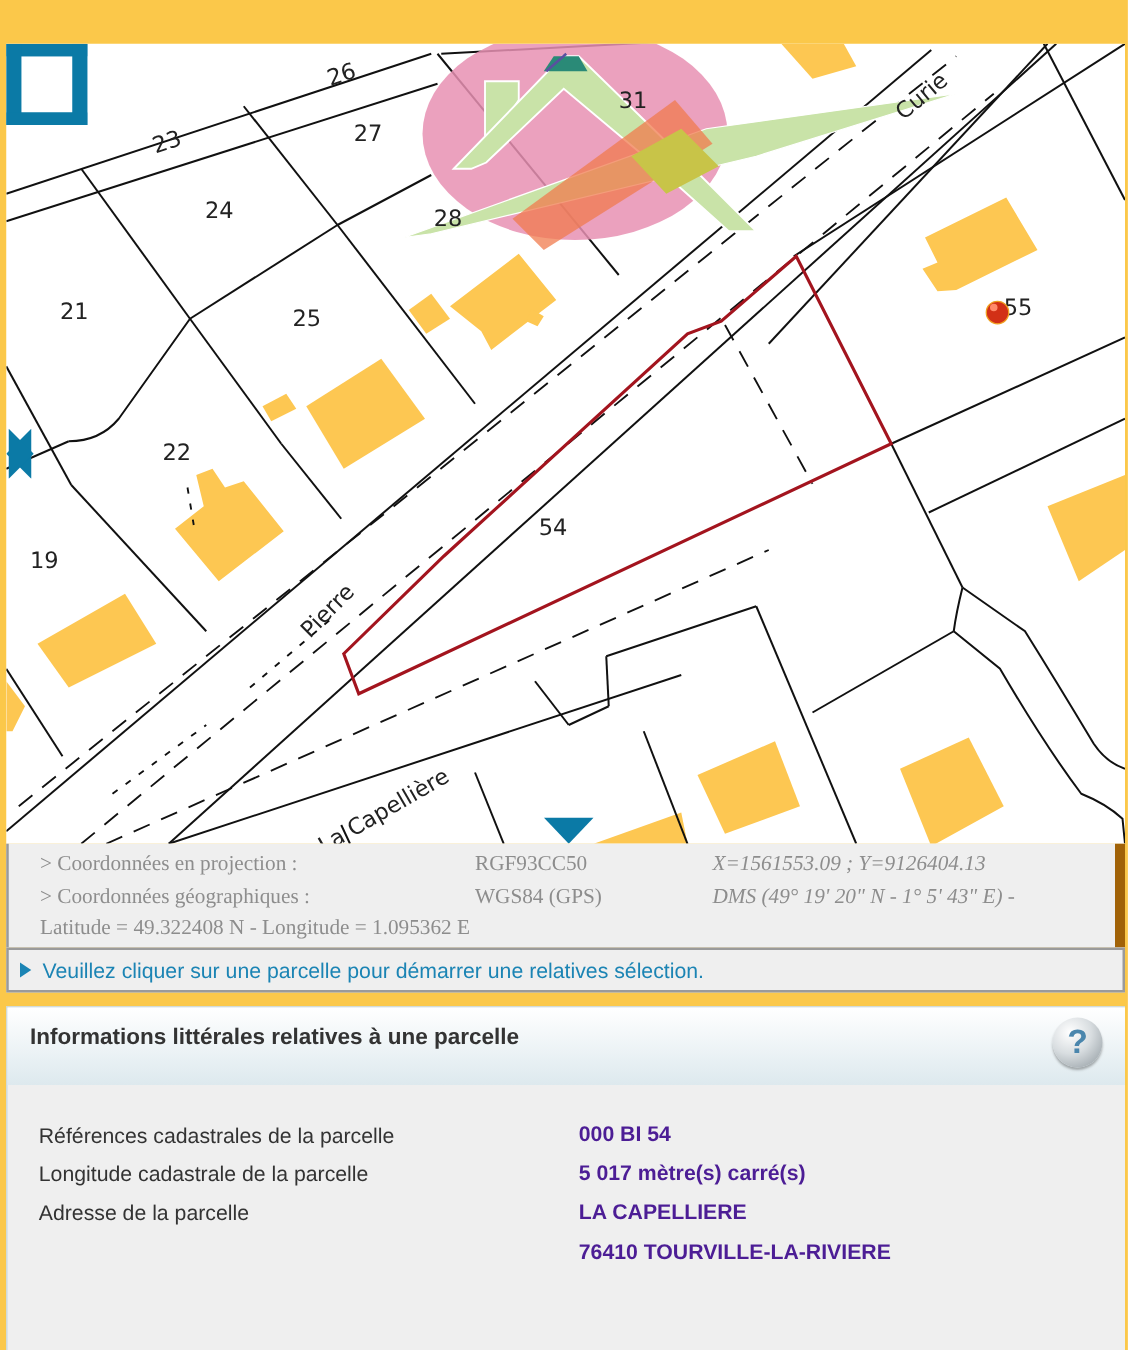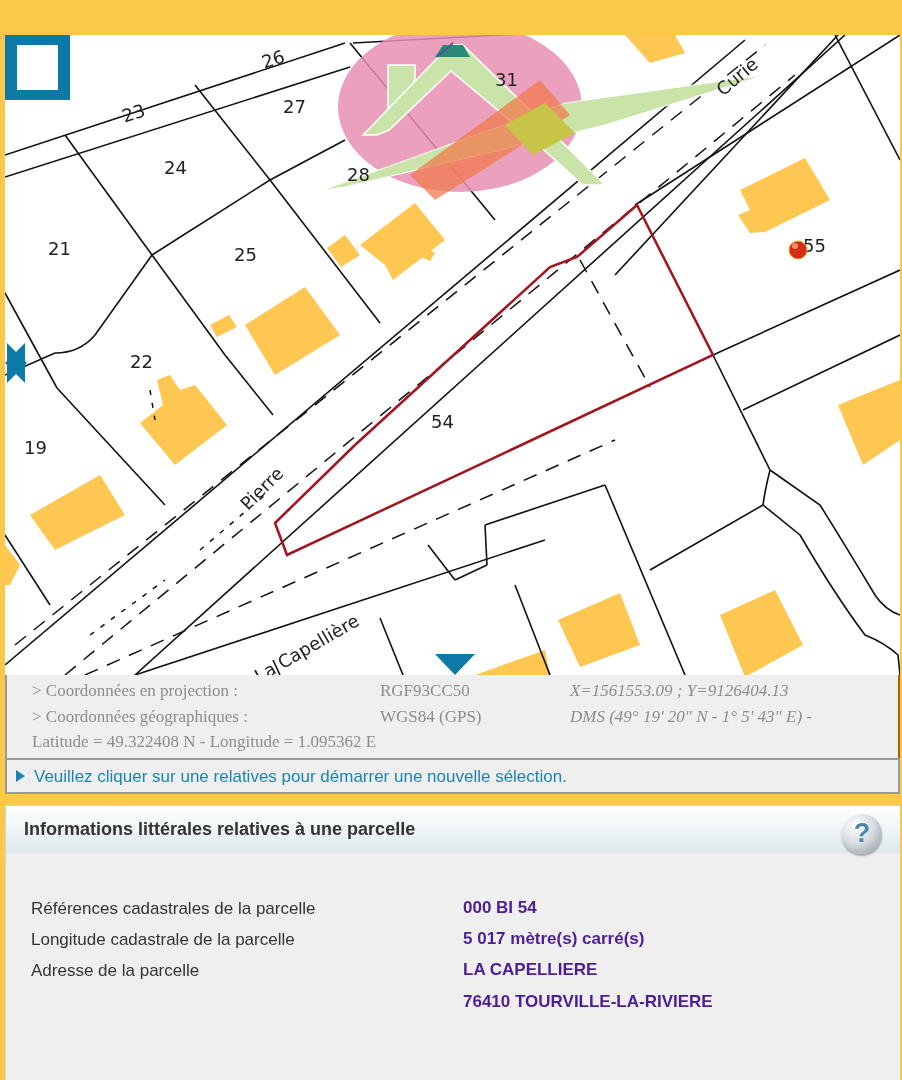--- a/index.html
+++ b/index.html
@@ -15,32 +15,32 @@
   .tb-btn.max { left: 862px; }
   .tb-btn svg { position: absolute; left: 0; top: 0; }
 
   
   .map { position: absolute; left: 5px; top: 35px; width: 895px; height: 640px; background: #fff; overflow: hidden; }
   .map svg { position: absolute; left: 0; top: 0; }
   .nav-btn { position: absolute; cursor: pointer; }
   .corner { position: absolute; }
 
   
-  .coords { position: absolute; left: 5px; top: 675px; width: 895px; height: 83px; background: #efefef; border-left: 2px solid #9a9a9a; border-right: 2px solid #a16207; font-size: 17px; color: #8d8d8d; padding-left: 48px; }
+  .coords { position: absolute; left: 5px; top: 675px; width: 895px; height: 83px; background: #efefef; border-left: 2px solid #9a9a9a; border-right: 8px solid #a16207; font-size: 17px; color: #8d8d8d; padding-left: 48px; }
   .coords .row { position: absolute; left: 25px; white-space: nowrap; font-family: Liberation Serif, serif; }
   .coords .c1 { position: absolute; left: 0; }
   .coords .c2 { position: absolute; left: 348px; }
   .coords .c3 { position: absolute; left: 538px; font-style: italic; }
   .hint { position: absolute; left: 5px; top: 758px; width: 895px; height: 36px; background: #efefef; border: 2px solid #9a9a9a; font-size: 17px; color: #1b84b4; }
   .hint .arrow { position: absolute; left: 9px; top: 10px; width: 0; height: 0; border-top: 6px solid transparent; border-bottom: 6px solid transparent; border-left: 9px solid #1b84b4; }
   .hint .txt { position: absolute; left: 27px; top: 7px; white-space: nowrap; }
 
   
   .info { position: absolute; left: 5px; top: 805px; width: 895px; height: 275px; background: #efefef; border-left: 1px solid #c8d8dc; border-top: 1px solid #c8d8dc; }
-  .info-header { position: absolute; left: 0; top: 0; width: 100%; height: 47px; background: linear-gradient(#ffffff, #dde9ee); }
+  .info-header { position: absolute; left: 0; top: 0; width: 100%; height: 62px; background: linear-gradient(#ffffff, #dde9ee); }
   .info-header .h { position: absolute; left: 18px; top: 13px; font-size: 18px; font-weight: bold; color: #333; }
   .help-btn { position: absolute; right: 18px; top: 8px; width: 40px; height: 40px; border-radius: 50%;
     background: radial-gradient(circle at 35% 30%, #ffffff 0%, #d8dde0 45%, #8c969c 100%); box-shadow: 0 2px 2px rgba(0,0,0,0.3); }
   .help-btn span { position: absolute; left: 0; top: 4px; width: 40px; text-align: center; font-size: 27px; font-weight: bold; color: #4a86ad; }
   .info-table { position: absolute; left: 25px; top: 93px; font-size: 17px; }
   .info-row { position: relative; height: 31px; }
   .info-row .lbl { position: absolute; left: 0; top: 0; color: #333; white-space: nowrap; text-align: center; }
   .info-row .val { position: absolute; left: 432px; top: 0; color: #4c1d95; font-weight: bold; white-space: nowrap; line-height: 26px; margin-top: -4px; }
 </style>
 </head>
@@ -199,21 +199,21 @@
       <span class="c2">WGS84 (GPS)</span>
       <span class="c3">DMS (49° 19' 20" N - 1° 5' 43" E) -</span>
     </div>
     <div class="row" style="top:57px">
       <span>Latitude = 49.322408 N - Longitude = 1.095362 E</span>
     </div>
   </div>
 
   <div class="hint">
     <span class="arrow"></span>
-    <span class="txt">Veuillez cliquer sur une relatives pour démarrer une nouvelle sélection.</span>
+    <span class="txt">Veuillez cliquer sur une parcelle pour démarrer une relatives sélection.</span>
   </div>
 
   <div class="info">
     <div class="info-header">
       <span class="h">Informations littérales relatives à une parcelle</span>
       <div class="help-btn">
         <span>?</span>
       </div>
     </div>
     <div class="info-table">

